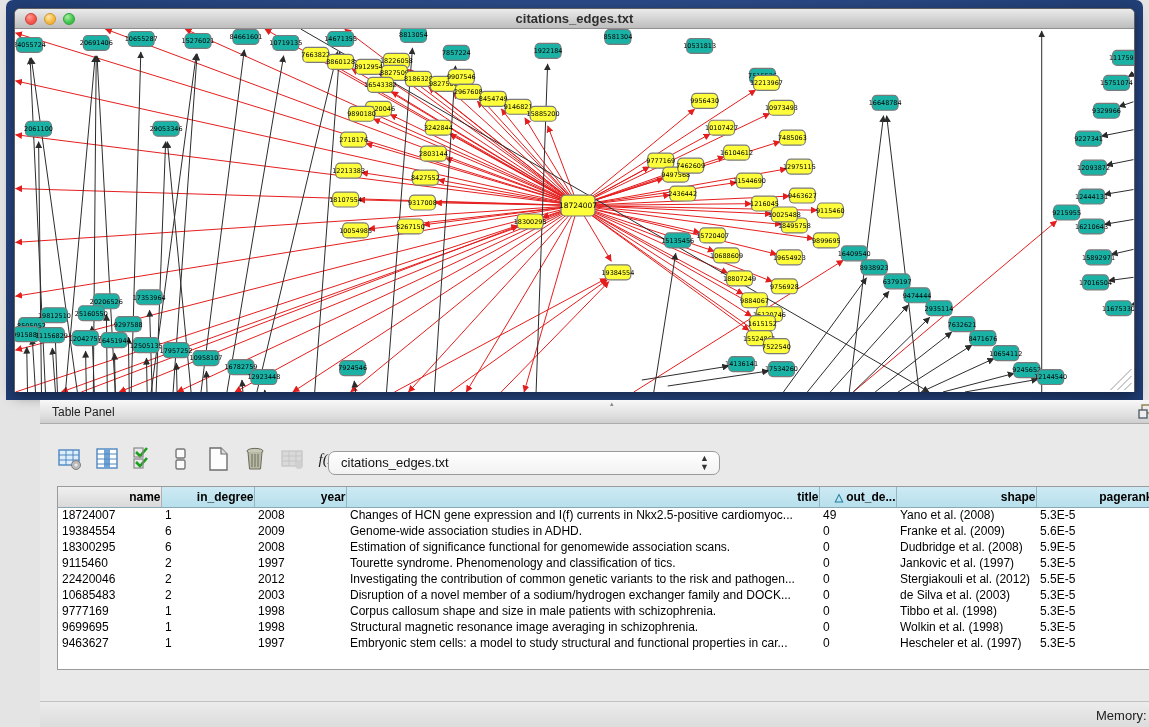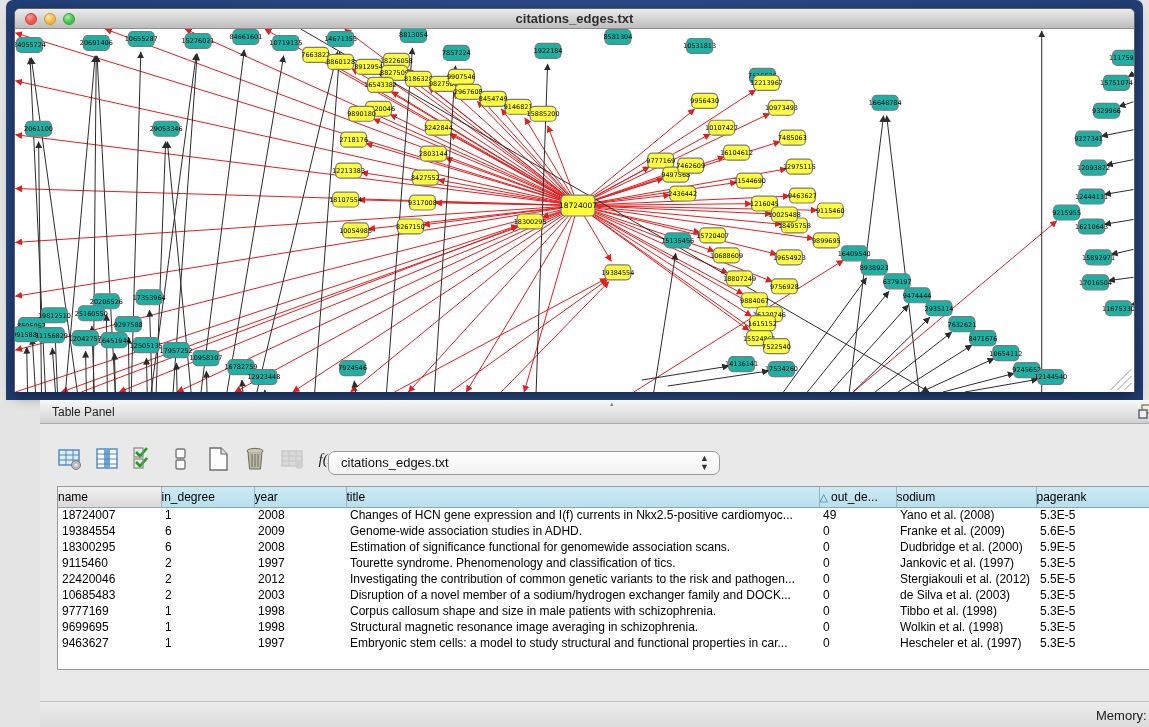--- a/index.html
+++ b/index.html
@@ -32,22 +32,22 @@
   .toolbar { position:absolute; left:16px; top:42px; height:34px; display:flex; align-items:center; gap:9px; }
   .tbtn { width:28px; height:28px; border:none; background:none; display:flex; align-items:center; justify-content:center; }
   .fx { font-family:"Liberation Serif",serif; font-style:italic; font-size:15px; color:#1a1a1a; }
   .netselect { position:absolute; left:288px; top:51px; width:392px; height:24px; background:linear-gradient(#ffffff,#f2f2f2);
     border:1px solid #9a9a9a; border-radius:7px; font-size:13px; color:#111; }
   .netselect .val { position:absolute; left:12px; top:3px; }
   .netselect .stepper { position:absolute; right:10px; top:2px; font-size:9px; color:#333; line-height:9px; text-align:center; }
 
   .tableview { position:absolute; left:17px; top:86px; width:1118px; height:184px; background:#fff; border:1px solid #9a9a9a; }
   table.grid { border-collapse:collapse; table-layout:fixed; width:1095px; }
-  table.grid th { height:20px; font-size:12px; font-weight:normal; color:#000;
-    background:linear-gradient(#cdeaf4,#b7dfec); border-right:1px solid #95b7c3; border-bottom:1px solid #8aa9b5; text-align:left; overflow:hidden; white-space:nowrap; }
+  table.grid th { height:20px; font-size:12px; font-weight:bold; color:#000;
+    background:linear-gradient(#cdeaf4,#b7dfec); border-right:1px solid #95b7c3; border-bottom:1px solid #8aa9b5; text-align:right; overflow:hidden; white-space:nowrap; }
   table.grid th.plain { background:linear-gradient(#f0f0f0,#d9d9d9); border-right:1px solid #b0b0b0; }
   table.grid td { height:16px; font-size:12px; color:#000; padding:0 3px 0 4px; overflow:hidden; white-space:nowrap; }
   col.c0{width:103px} col.c1{width:93px} col.c2{width:92px} col.c3{width:473px} col.c4{width:77px} col.c5{width:140px} col.c6{width:117px}
   .sort-tri { color:#1c7f9e; font-size:11px; }
   .vscroll { position:absolute; right:1px; top:21px; bottom:1px; width:16px; background:#f4f4f4; border-left:1px solid #d0d0d0; }
   .vthumb { position:absolute; left:2px; top:3px; width:11px; height:52px; background:linear-gradient(90deg,#c9c9c9,#a8a8a8); border-radius:6px; }
 
   .tabs { position:absolute; left:0; right:0; top:274px; height:21px; display:flex; justify-content:center; }
   .seg { display:flex; border:1px solid #8f8f8f; border-radius:5px; overflow:hidden; height:21px;
     box-shadow:0 1px 1px rgba(255,255,255,.8); }
@@ -758,21 +758,21 @@
           <col class="c5">
           <col class="c6">
         </colgroup>
       <thead>
           <tr id="grid-head">
             <th class="plain">name</th>
             <th>in_degree</th>
             <th>year</th>
             <th>title</th>
             <th><span class="sort-tri">△ </span>out_de...</th>
-            <th>sodium</th>
+            <th>shape</th>
             <th>pagerank</th>
           </tr>
         </thead>
       <tbody id="grid-body">
           <tr>
             <td>18724007</td>
             <td>1</td>
             <td>2008</td>
             <td>Changes of HCN gene expression and I(f) currents in Nkx2.5-positive cardiomyoc...</td>
             <td>49</td>
@@ -787,21 +787,21 @@
             <td>0</td>
             <td>Franke et al. (2009)</td>
             <td>5.6E-5</td>
           </tr>
           <tr>
             <td>18300295</td>
             <td>6</td>
             <td>2008</td>
             <td>Estimation of significance functional for genomewide association scans.</td>
             <td>0</td>
-            <td>Dudbridge et al. (2000)</td>
+            <td>Dudbridge et al. (2008)</td>
             <td>5.9E-5</td>
           </tr>
           <tr>
             <td>9115460</td>
             <td>2</td>
             <td>1997</td>
             <td>Tourette syndrome. Phenomenology and classification of tics.</td>
             <td>0</td>
             <td>Jankovic et al. (1997)</td>
             <td>5.3E-5</td>

